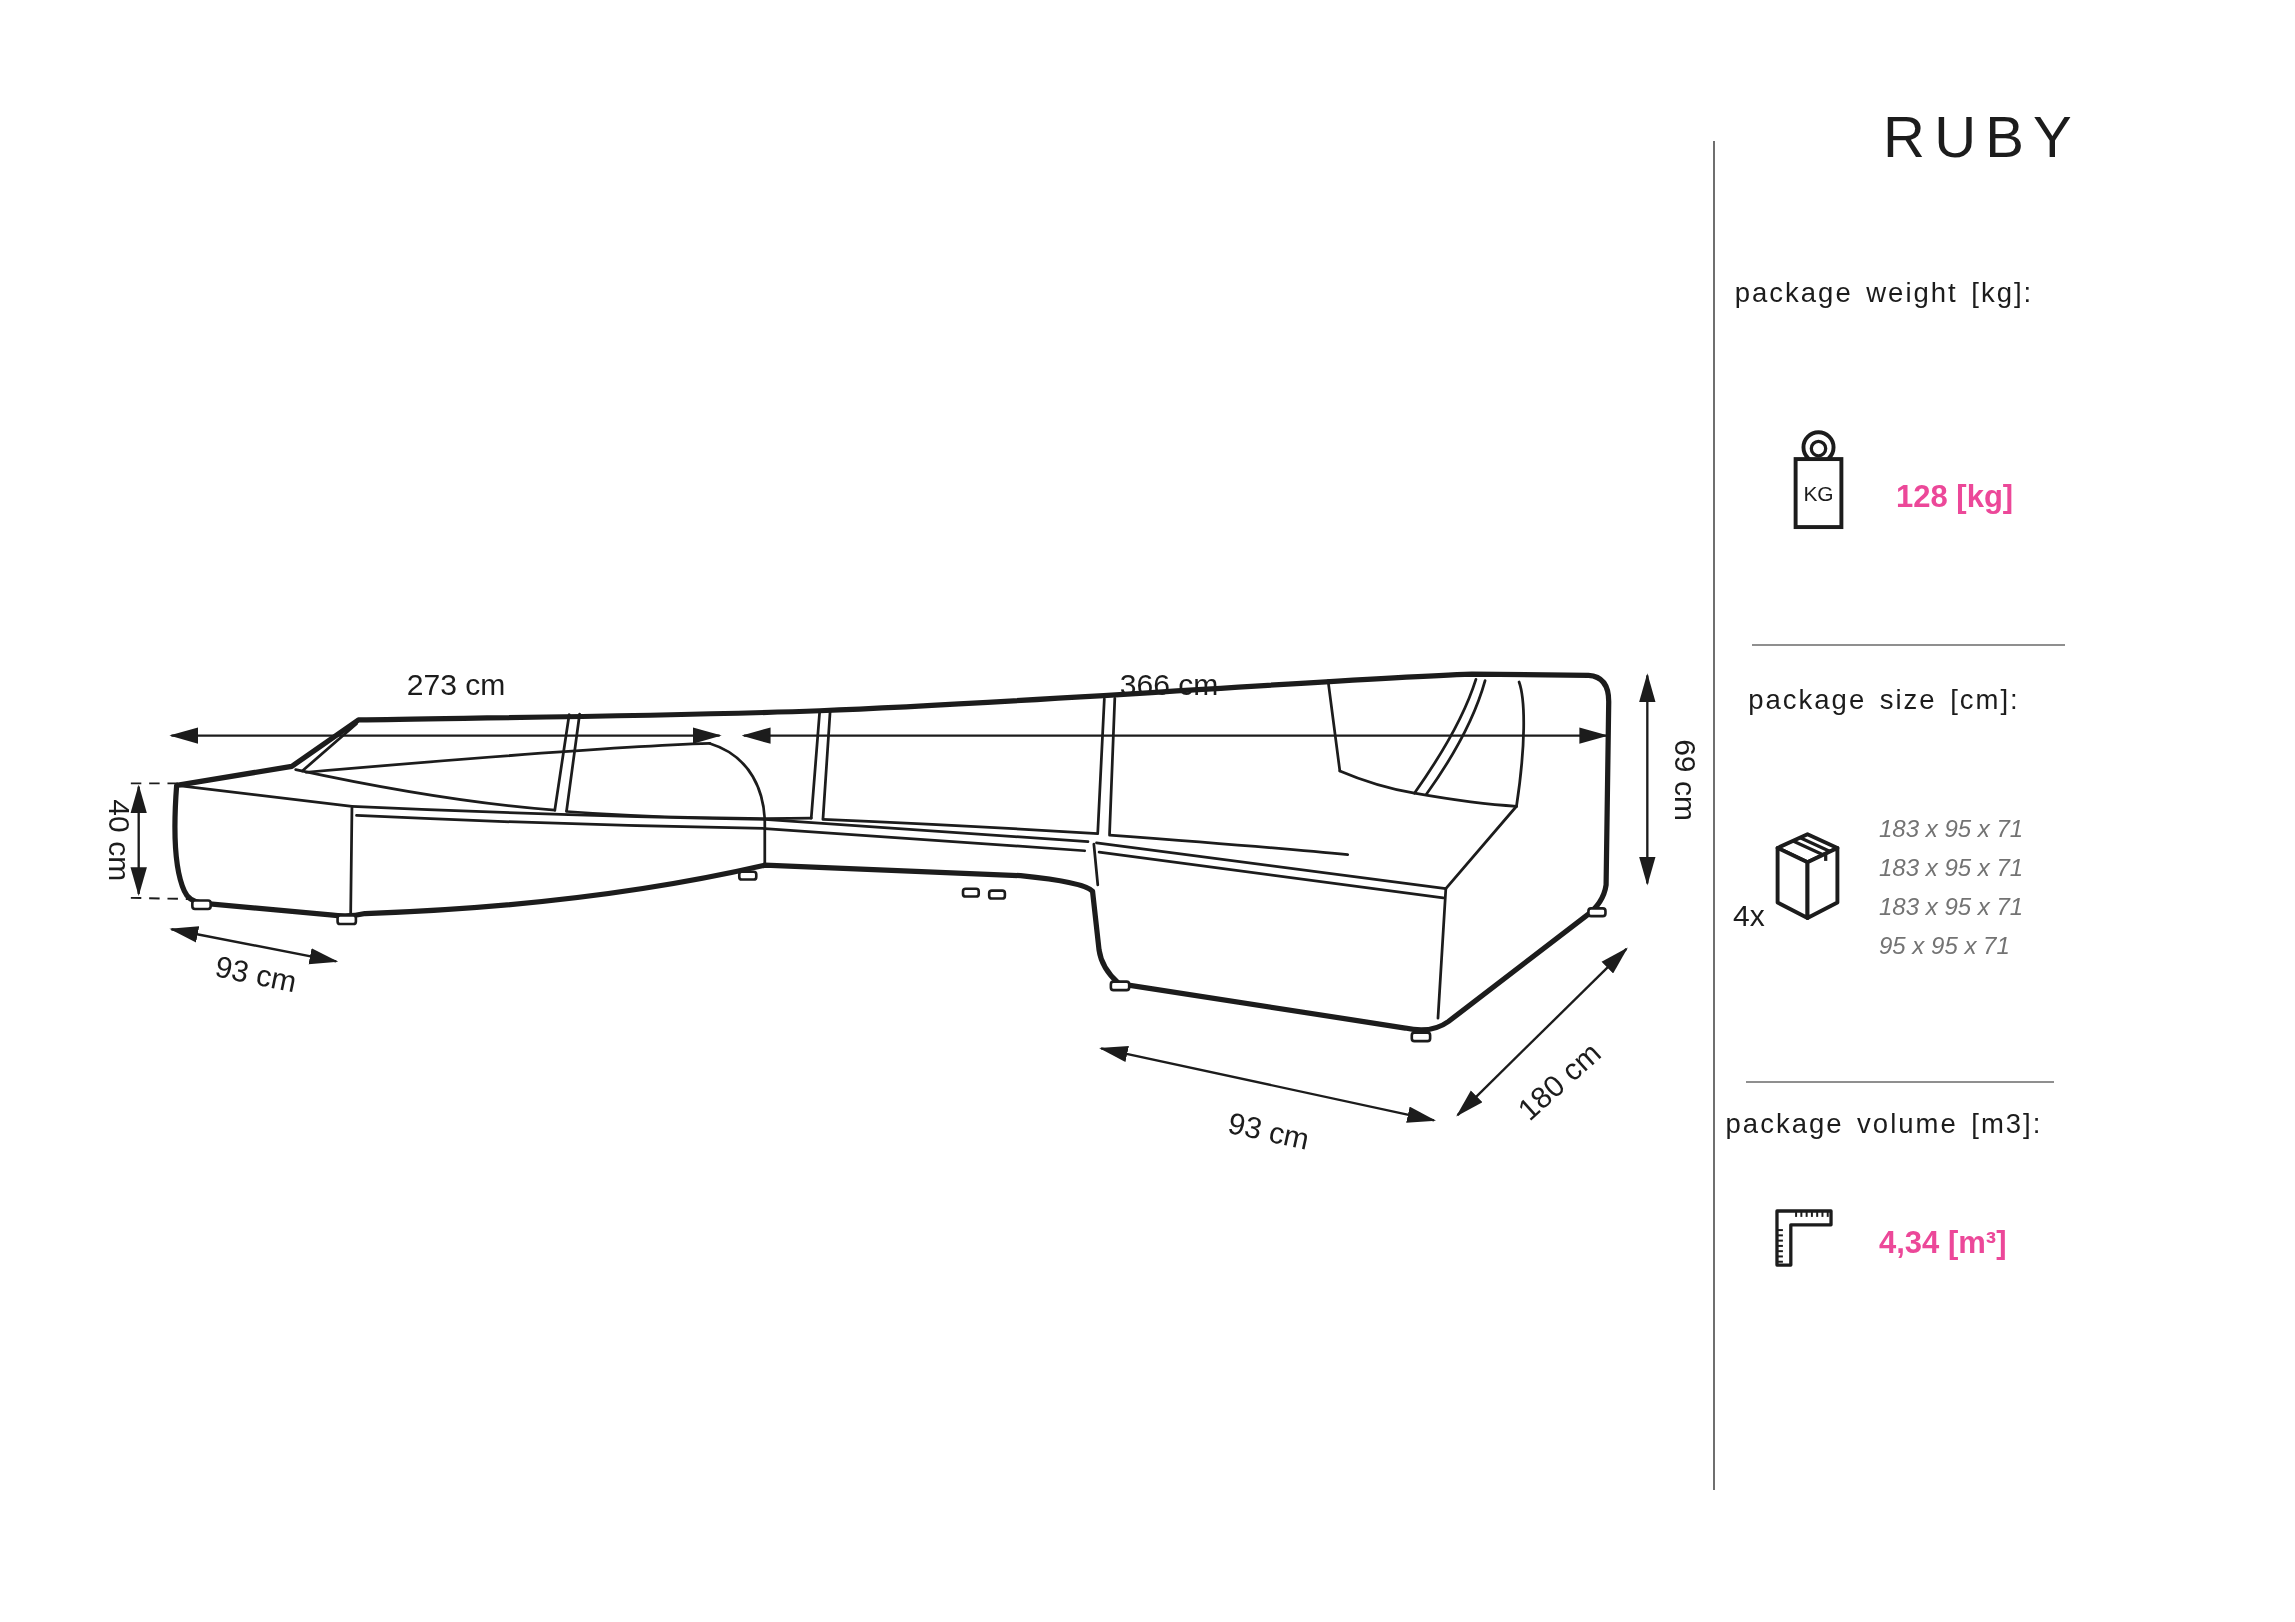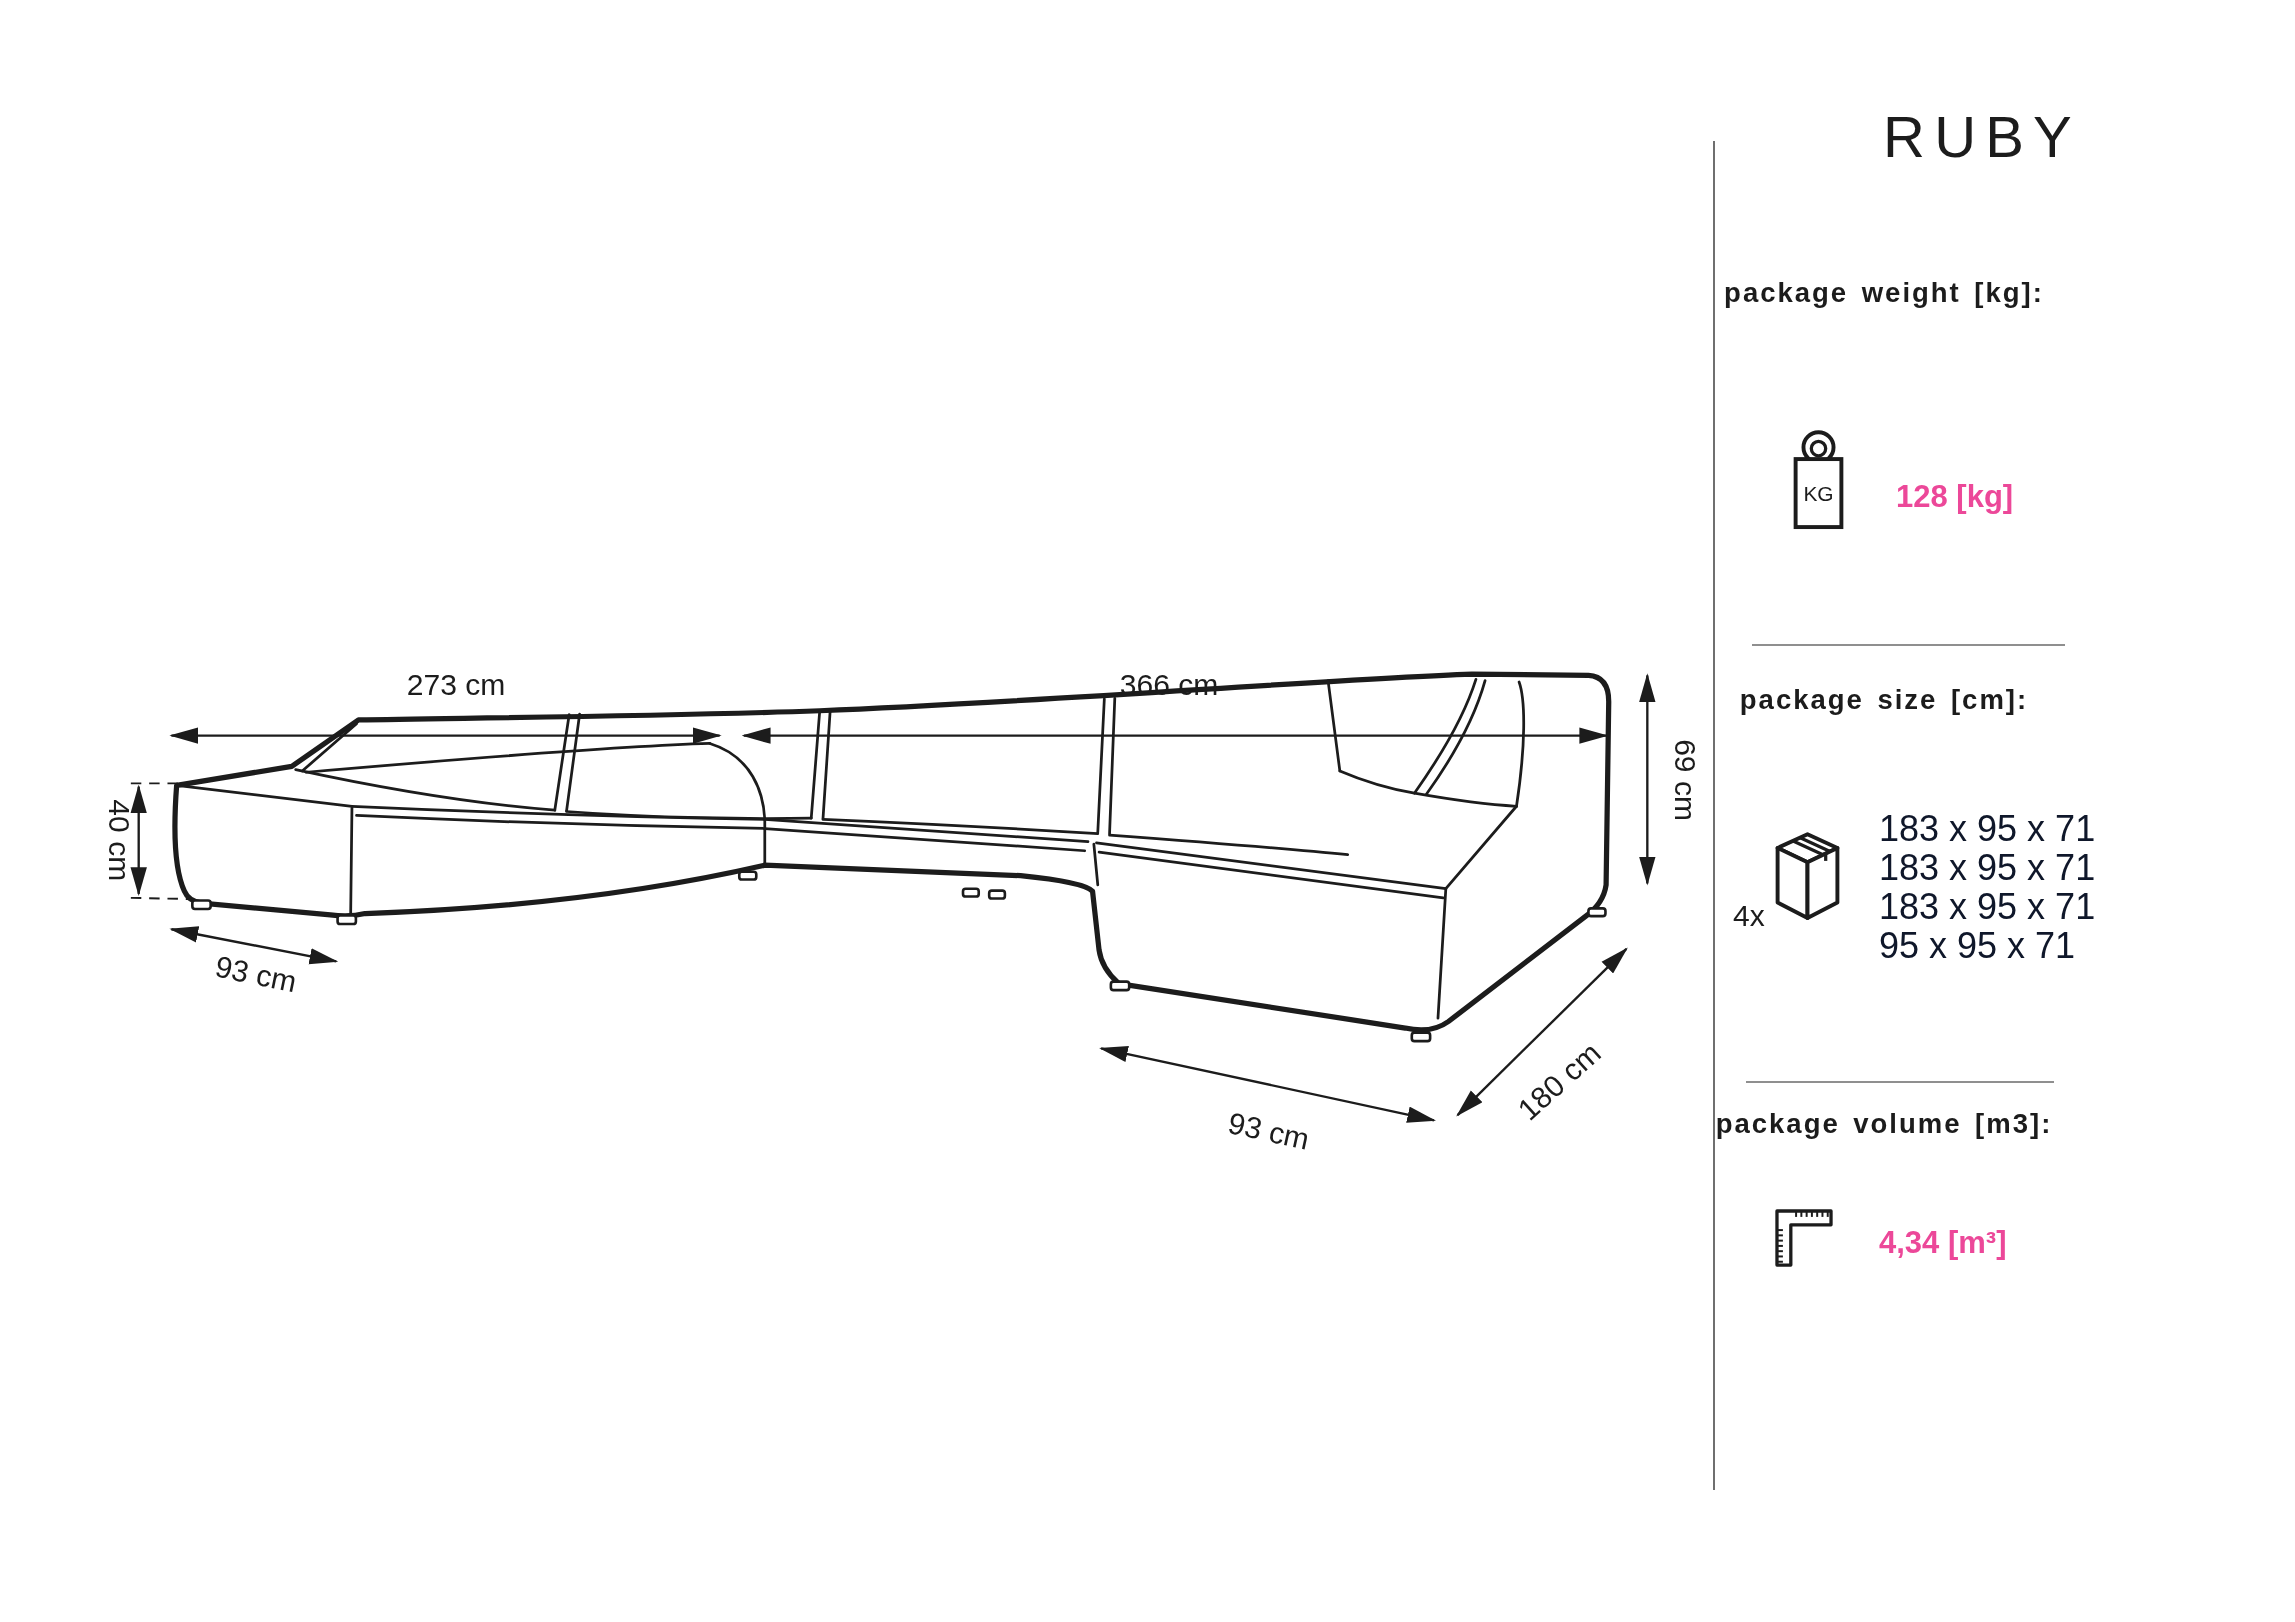--- a/index.html
+++ b/index.html
@@ -14,25 +14,25 @@
   .dim{stroke:#1c1c1c;stroke-width:3.6;fill:none;}
   .dash{stroke:#1c1c1c;stroke-width:3;fill:none;stroke-dasharray:16 12;}
   .dimtxt{font-family:"Liberation Sans",sans-serif;font-size:46px;fill:#1c1c1c;text-anchor:middle;}
 
   
   .vrule{position:absolute;background:#6f6f6f;}
   .hrule{position:absolute;background:#8f8f8f;height:2px;}
   .product-title{position:absolute;left:1780px;top:103px;width:301px;text-align:right;
     font-size:58px;letter-spacing:9.2px;color:#1c1c1c;font-weight:400;}
   .sec-heading{position:absolute;left:1714px;width:340px;text-align:center;
-    font-size:27.5px;font-weight:700;letter-spacing:2px;word-spacing:3.9px;color:#1c1c1c;}
+    font-size:27.5px;font-weight:400;letter-spacing:2px;word-spacing:3.9px;color:#1c1c1c;}
   .value-text{position:absolute;font-size:31px;color:#ec4899;font-weight:bold;}
   .icon{position:absolute;}
   .count-label{position:absolute;left:1733px;top:864px;font-size:30px;color:#1c1c1c;margin-top:35px;}
-  .sizes-list{position:absolute;left:1879px;top:809px;font-size:36px;line-height:39px;color:#0f172a;}
+  .sizes-list{position:absolute;left:1879px;top:809px;font-size:24px;line-height:39px;color:#737373;font-style:italic;}
   .sizes-list div{white-space:nowrap;}
 </style>
 </head>
 <body>
 
 <div id="canvas">
 
   <svg id="diagram-svg" viewBox="0 0 3508 2480" xmlns="http://www.w3.org/2000/svg">
     <defs>
       <marker id="ah-e" viewBox="0 0 14 8" markerWidth="44" markerHeight="26" refX="13" refY="4" orient="auto" markerUnits="userSpaceOnUse">

